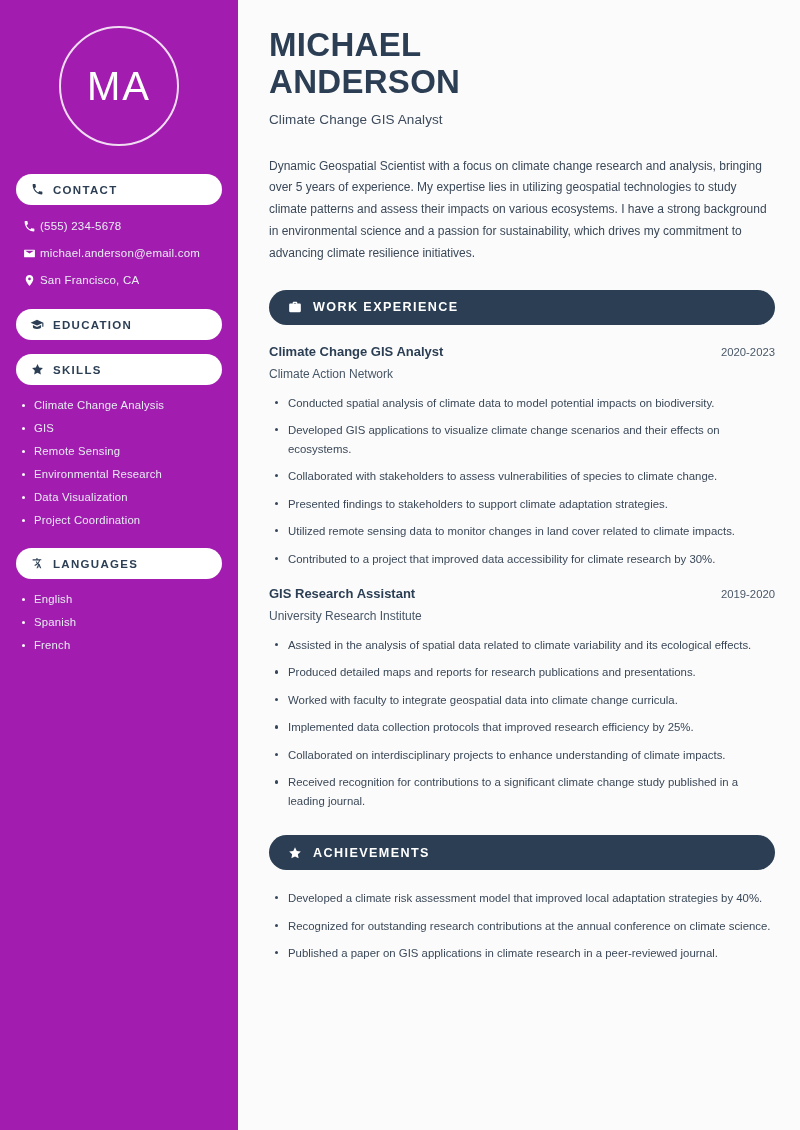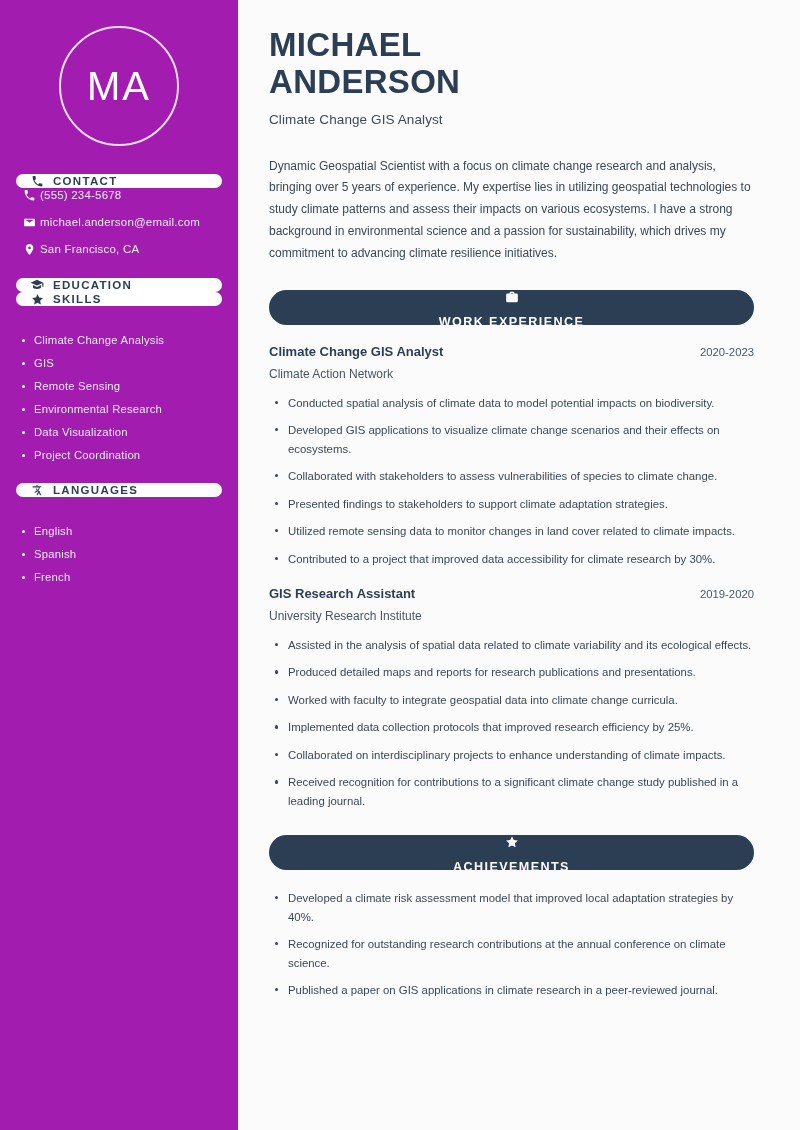--- a/index.html
+++ b/index.html
@@ -44,25 +44,26 @@
     font-size: 40px;
     letter-spacing: 2px;
     font-weight: 400;
     color: #ffffff;
   }
 
   .side-head {
     background: #ffffff;
     color: #2b3e54;
     border-radius: 16px;
-    height: 14px;
+    height: 31px;
     display: flex;
     align-items: center;
     padding: 0 14px;
     gap: 9px;
+    margin-bottom: 14px;
     text-align: right;
   }
   .side-head .ico {
     display: inline-flex;
     align-items: center;
     justify-content: center;
     width: 14px;
     height: 14px;
     color: #2b3e54;
   }
@@ -105,21 +106,21 @@
     font-size: 11.2px;
     color: #dfe5ec;
     line-height: 1.5;
   }
   .edu-year {
     font-size: 11.2px;
     color: #dfe5ec;
     line-height: 1.5;
   }
 
-  ul.side-ul { list-style: none; padding: 0 4px; margin-bottom: 22px; margin-top: 28px; }
+  ul.side-ul { list-style: none; padding: 0 4px; margin-bottom: 22px; }
   ul.side-ul li {
     position: relative;
     font-size: 11.3px;
     color: #e7ecf2;
     padding-left: 14px;
     margin-bottom: 11px;
     letter-spacing: .2px;
   }
   ul.side-ul li::before {
     content: "";
@@ -128,21 +129,21 @@
     top: 5px;
     width: 3px;
     height: 3px;
     border-radius: 50%;
     background: #ffffff;
   }
 
   
   .main {
     flex: 1;
-    padding: 26px 46px 0 31px;
+    padding: 26px 25px 0 31px;
     background: #fbfbfb;
   }
   .name {
     font-size: 33px;
     font-weight: bold;
     color: #2b3e54;
     line-height: 1.13;
     letter-spacing: .3px;
   }
   .job-title {
@@ -164,21 +165,20 @@
     background: #2b3e54;
     color: #ffffff;
     border-radius: 18px;
     height: 35px;
     display: flex;
     align-items: center;
     gap: 11px;
     padding: 0 18px;
     margin-top: 25px;
     margin-bottom: 19px;
-    flex-direction: column;
   }
   .sec-head .ico {
     width: 15px; height: 15px;
     display: inline-flex; align-items: center; justify-content: center;
     color: #ffffff;
   }
   .sec-head .ttl {
     font-size: 12.6px;
     font-weight: bold;
     letter-spacing: 1.4px;

